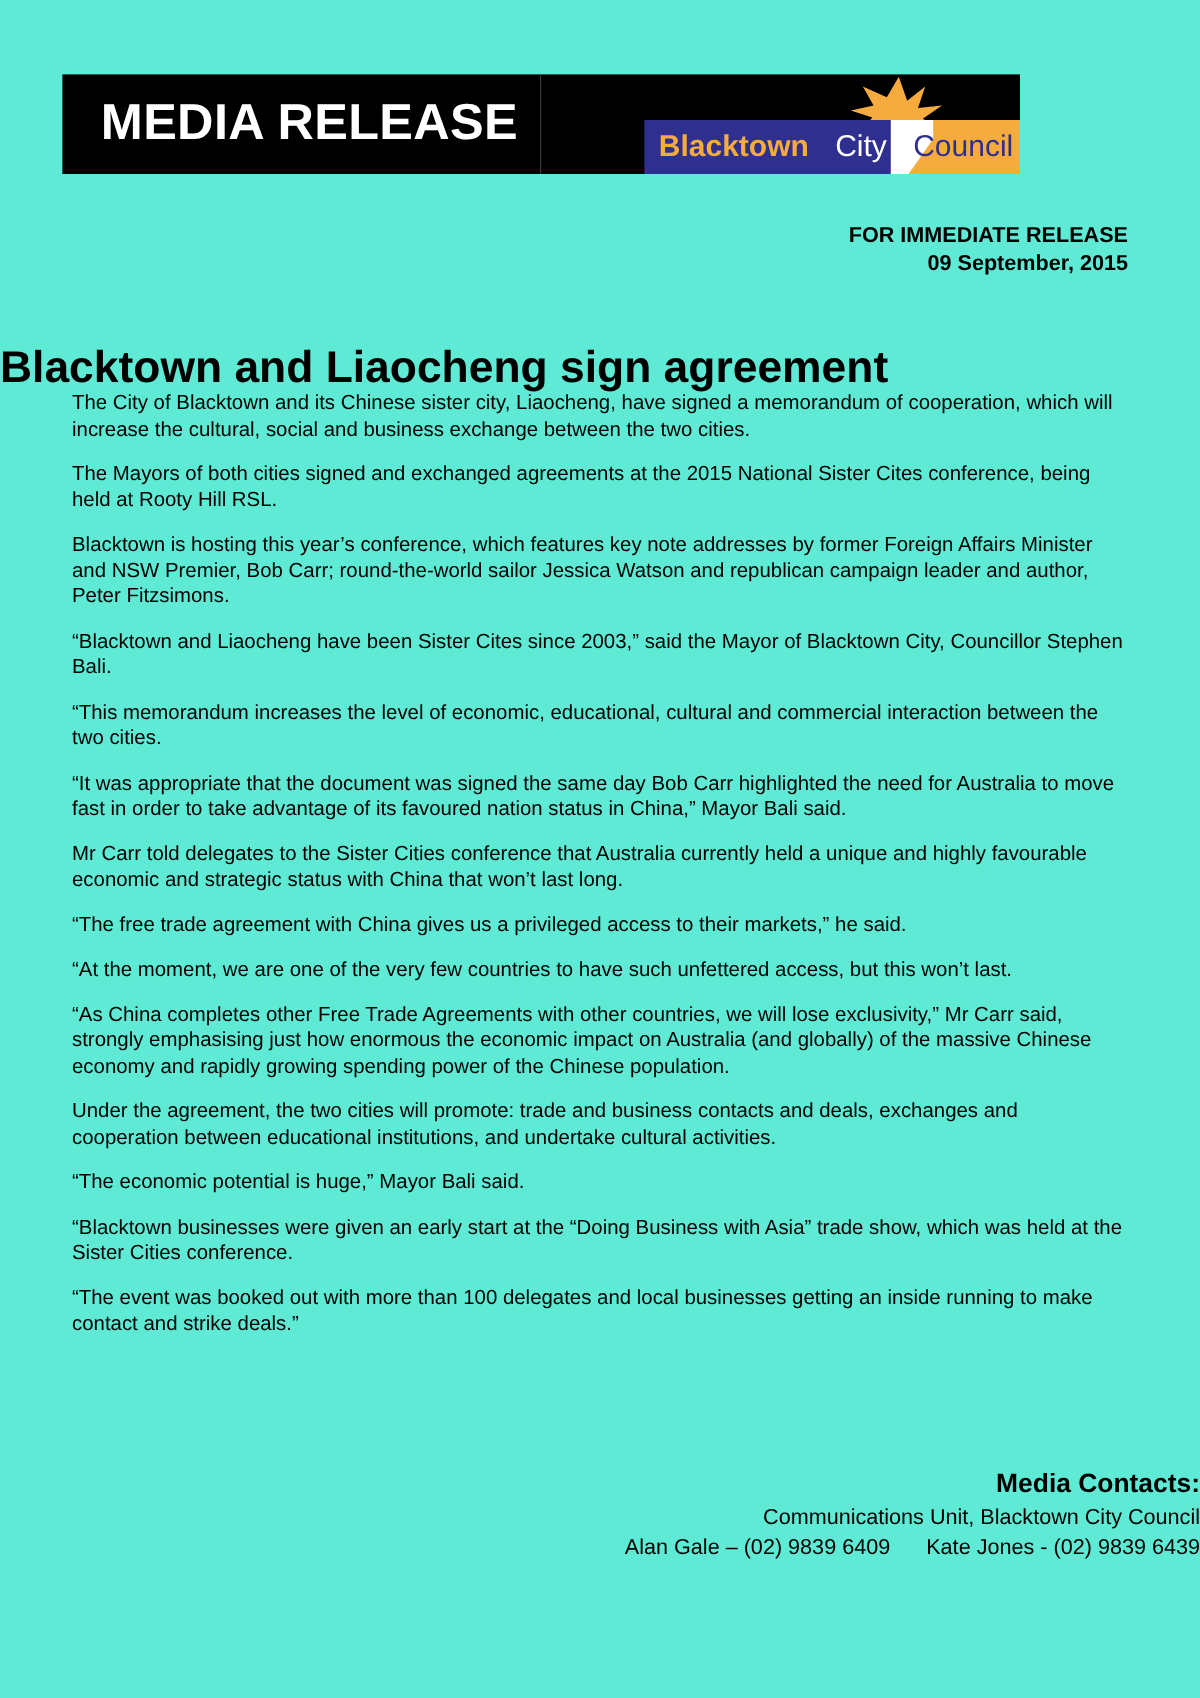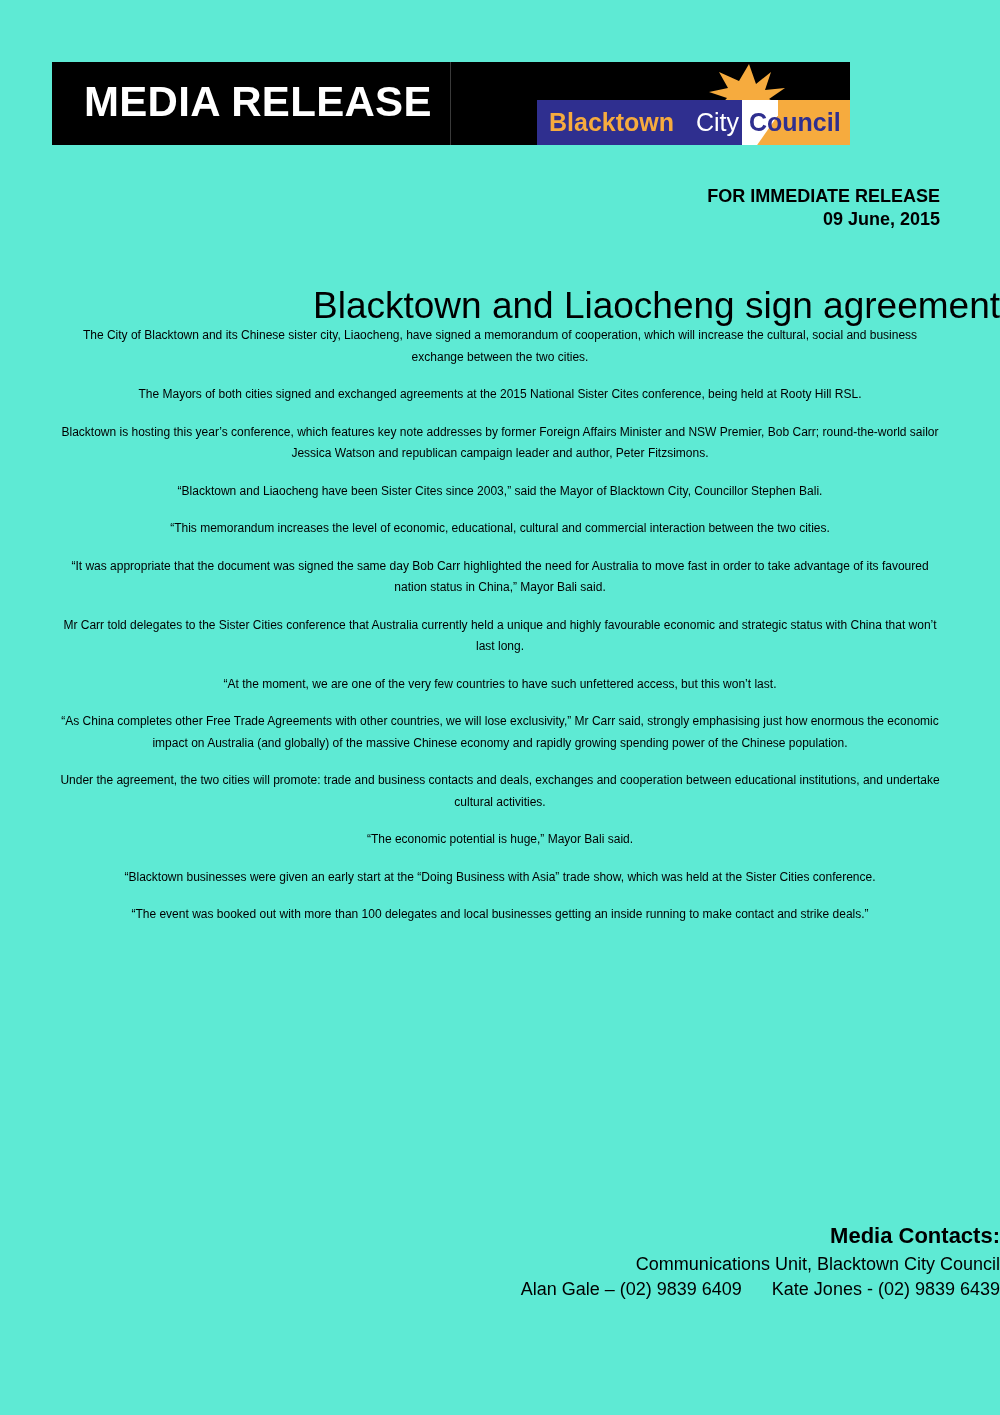--- a/index.html
+++ b/index.html
@@ -111,61 +111,61 @@
   }
   .logo-word-city {
     position: absolute;
     left: 159px;
     top: 0px;
     color: #ffffff;
     font-weight: normal;
   }
   .logo-word-council {
     position: absolute;
-    left: 212px;
+    left: 224px;
     top: 0px;
     color: #2f2f8f;
-    font-weight: bold;
+    font-weight: normal;
   }
 
   
   .release-meta {
     position: absolute;
     right: 60px;
     top: 185px;
     text-align: right;
     font-size: 18px;
     font-weight: bold;
     line-height: 23px;
   }
 
   
   .headline {
     position: absolute;
     left: 0px;
     top: 258px;
     width: 1000px;
-    text-align: right;
+    text-align: left;
     font-size: 37px;
-    font-weight: normal;
+    font-weight: bold;
     line-height: 46px;
   }
 
   
   .body-copy {
     position: absolute;
     left: 60px;
     top: 325px;
     width: 880px;
   }
   .body-copy p {
     margin: 0 0 16px 0;
-    font-size: 12px;
+    font-size: 17px;
     line-height: 21.5px;
-    text-align: center;
+    text-align: left;
   }
 
   
   .footer {
     position: absolute;
     left: 0px;
     top: 1222px;
     width: 1000px;
     text-align: right;
   }
@@ -210,33 +210,34 @@
         <span class="logo-word-blacktown">Blacktown</span>
         <span class="logo-word-city">City</span>
         <span class="logo-word-council">Council</span>
       </div>
 
     </div>
   </div>
 
   <div class="release-meta">
     <div>FOR IMMEDIATE RELEASE</div>
-    <div>09 June, 2015</div>
+    <div>09 September, 2015</div>
   </div>
 
   <h1 class="headline">Blacktown and Liaocheng sign agreement</h1>
 
   <div class="body-copy">
     <p>The City of Blacktown and its Chinese sister city, Liaocheng, have signed a memorandum of cooperation, which will increase the cultural, social and business exchange between the two cities.</p>
     <p>The Mayors of both cities signed and exchanged agreements at the 2015 National Sister Cites conference, being held at Rooty Hill RSL.</p>
     <p>Blacktown is hosting this year’s conference, which features key note addresses by former Foreign Affairs Minister and NSW Premier, Bob Carr; round-the-world sailor Jessica Watson and republican campaign leader and author, Peter Fitzsimons.</p>
     <p>“Blacktown and Liaocheng have been Sister Cites since 2003,” said the Mayor of Blacktown City, Councillor Stephen Bali.</p>
     <p>“This memorandum increases the level of economic, educational, cultural and commercial interaction between the two cities.</p>
     <p>“It was appropriate that the document was signed the same day Bob Carr highlighted the need for Australia to move fast in order to take advantage of its favoured nation status in China,” Mayor Bali said.</p>
     <p>Mr Carr told delegates to the Sister Cities conference that Australia currently held a unique and highly favourable economic and strategic status with China that won’t last long.</p>
+    <p>“The free trade agreement with China gives us a privileged access to their markets,” he said.</p>
     <p>“At the moment, we are one of the very few countries to have such unfettered access, but this won’t last.</p>
     <p>“As China completes other Free Trade Agreements with other countries, we will lose exclusivity,” Mr Carr said, strongly emphasising just how enormous the economic impact on Australia (and globally) of the massive Chinese economy and rapidly growing spending power of the Chinese population.</p>
     <p>Under the agreement, the two cities will promote: trade and business contacts and deals, exchanges and cooperation between educational institutions, and undertake cultural activities.</p>
     <p>“The economic potential is huge,” Mayor Bali said.</p>
     <p>“Blacktown businesses were given an early start at the “Doing Business with Asia” trade show, which was held at the Sister Cities conference.</p>
     <p>“The event was booked out with more than 100 delegates and local businesses getting an inside running to make contact and strike deals.”</p>
   </div>
 
   <div class="footer">
     <div class="footer-heading">Media Contacts:</div>

